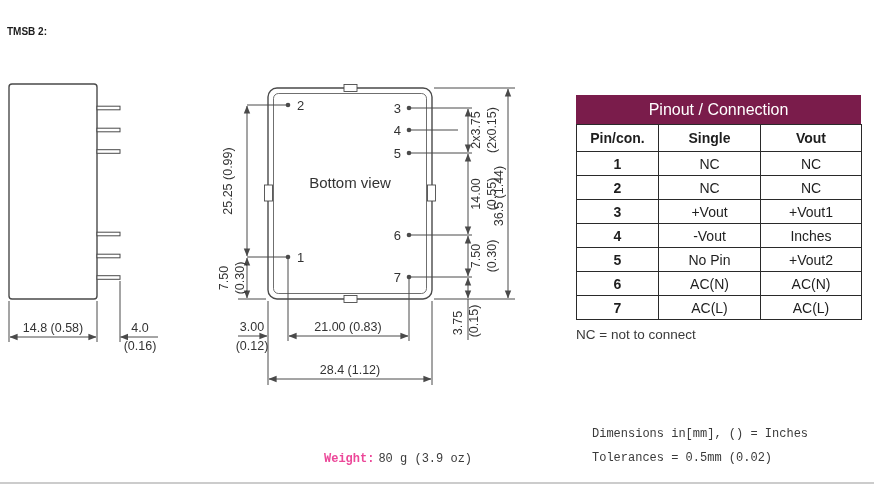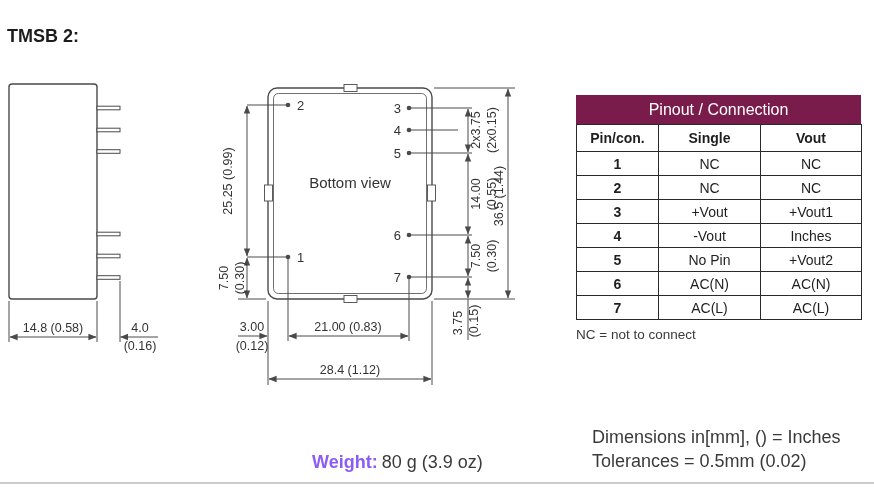--- a/index.html
+++ b/index.html
@@ -1,43 +1,43 @@
 <!DOCTYPE html>
 <html style="--accent: #7A1C4B; --line: #4a4a4a; --ink: #333333; --rule: #cccccc;"><head>
 <meta charset="utf-8">
 <style>
   :root { --accent:#7A1C4B; --line:#4a4a4a; --ink:#333333; --rule:#cccccc; }
   * { margin:0; padding:0; box-sizing:border-box; }
   body { font-family:"Liberation Sans", sans-serif; background:#ffffff; }
   .page { position:relative; width:874px; height:489px; background:#ffffff; overflow:hidden; }
-  .doc-title { position:absolute; left:7px; top:26px; font-size:18px; font-weight:bold; color:#1c1c1c; }
+  .doc-title { position:absolute; left:7px; top:26px; font-size:10px; font-weight:bold; color:#1c1c1c; }
   svg.drawing { position:absolute; left:0; top:0; }
   svg.drawing line, svg.drawing path.ln { stroke:var(--line); stroke-width:1; fill:none; }
   svg.drawing rect.body { stroke:var(--line); stroke-width:1.4; fill:#ffffff; }
   svg.drawing rect.inner { stroke:var(--line); stroke-width:0.8; fill:none; }
   svg.drawing rect.pin { stroke:var(--line); stroke-width:1; fill:#ffffff; }
   svg.drawing rect.notch { stroke:var(--line); stroke-width:0.9; fill:#ffffff; }
   svg.drawing circle.dot { fill:var(--line); }
   svg.drawing text { fill:var(--ink); font-family:"Liberation Sans", sans-serif; font-size:12.5px; }
   svg.drawing text.view-label { font-size:15px; }
   svg.drawing text.pinnum { font-size:13px; }
   .pinout { position:absolute; left:576px; top:95px; width:285px; }
   .pinout-title { background:var(--accent); color:#ffffff; font-weight:normal; font-size:16px;
                   text-align:center; padding:5px 0 4px 0; border:1px solid var(--accent); }
   .pinout table { border-collapse:collapse; width:285px; table-layout:fixed; }
   .pinout th, .pinout td { border:1.3px solid #2a2a2a; text-align:center; font-size:14px;
                            color:#1e1e1e; height:24px; padding:1px 1px; }
   .pinout th { font-weight:bold; height:27px; }
   .pinout td.pin { font-weight:bold; }
   .pinout col.c1 { width:82px; } .pinout col.c2 { width:102px; } .pinout col.c3 { width:101px; }
   .pinout-note { margin-top:7px; font-size:13.5px; color:#3a3a3a; }
-  .footnote { position:absolute; font-size:18px; color:#3a3a3a; white-space:nowrap; }
+  .footnote { position:absolute; font-size:12px; color:#3a3a3a; white-space:nowrap;font-family:Liberation Mono, monospace; }
   .fn-pin { left:6px; top:452px; }
   .fn-weight { left:312px; top:452px; }
-  .fn-weight b { color:#8b5cf6; margin-right:4px; }
+  .fn-weight b { color:#ec4899; margin-right:4px;margin-left:12px; }
   .fn-dims { left:592px; top:427px; }
   .fn-tol { left:592px; top:451px; }
   .hrule { position:absolute; left:0; top:482px; width:874px; height:1.5px; background:var(--rule); }
 </style>
 </head>
 <body>
 
 <div class="page">
 
   <div class="doc-title">TMSB 2:</div>

